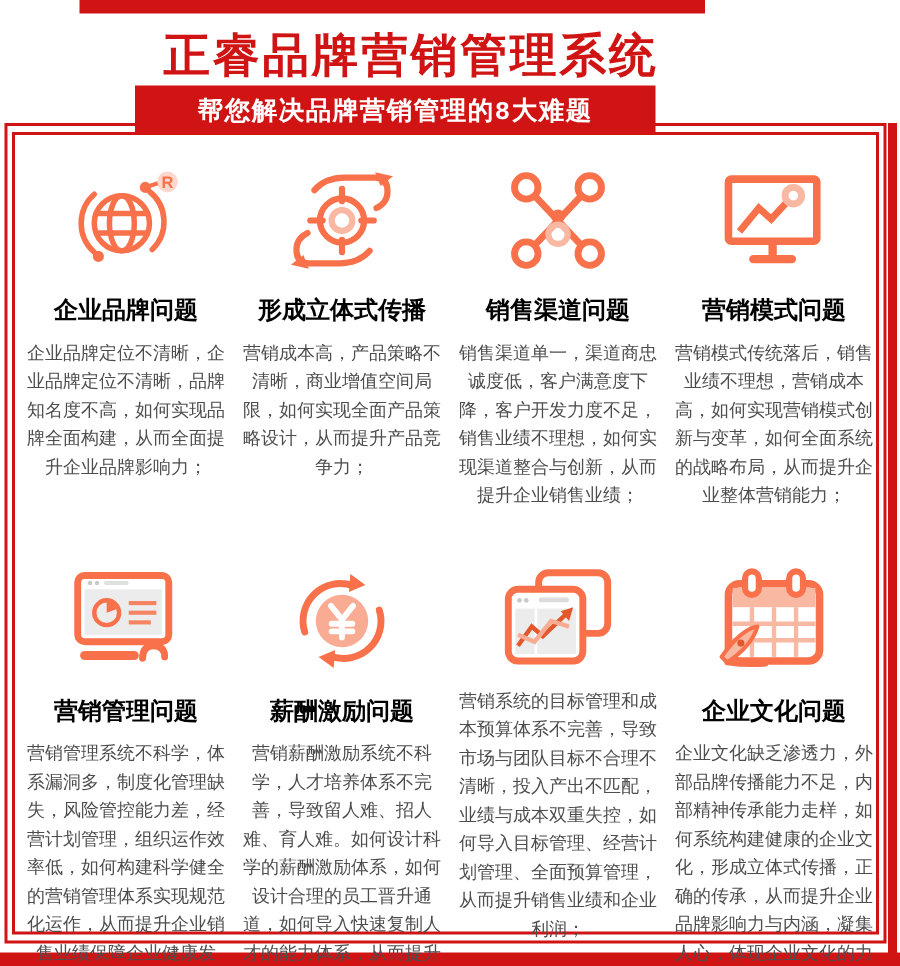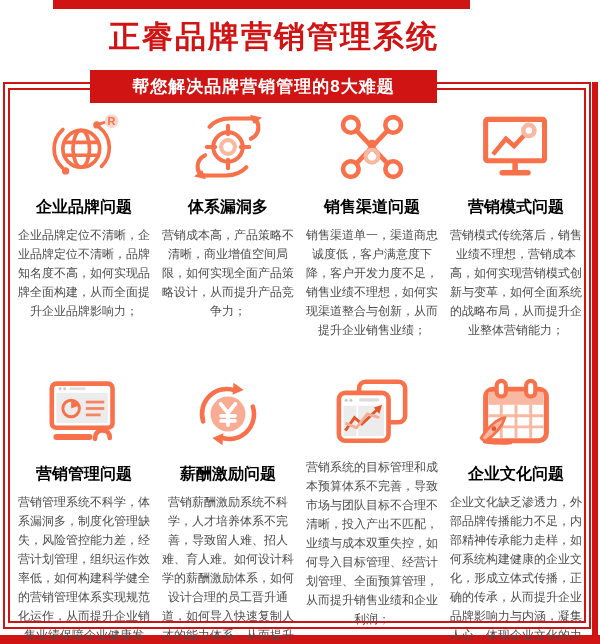--- a/index.html
+++ b/index.html
@@ -7,23 +7,23 @@
     position:relative;width:600px;height:644px;background:#fff;overflow:hidden;
     font-family:"Liberation Sans","DejaVu Sans",sans-serif;
   }
   
   .top-bar{position:absolute;left:53px;top:0;width:417px;height:9px;background:#d01414;}
   .main-title{
     position:absolute;left:0;top:16px;width:548px;text-align:center;
     font-size:31px;font-weight:bold;letter-spacing:2px;color:#d01414;
   }
   .subtitle-banner{
-    position:absolute;left:90px;top:70px;width:347px;height:33px;background:#d01414;
+    position:absolute;left:90px;top:57px;width:347px;height:33px;background:#d01414;
     color:#ffffff;font-size:17px;font-weight:bold;letter-spacing:1px;
-    display:flex;align-items:center;justify-content:center;z-index:3;
+    display:flex;align-items:center;justify-content:center;z-index:3;font-family:Liberation Mono, monospace;
   }
   
   .frame-outer{
     position:absolute;left:3px;top:82px;width:588px;height:547px;
     border:2px solid #d01414;box-sizing:border-box;z-index:1;
   }
   .frame-inner{
     position:absolute;left:8px;top:88px;width:578px;height:535px;
     border:2px solid #d01414;box-sizing:border-box;z-index:1;
   }
@@ -89,21 +89,21 @@
               <path d="M50 54 V63"></path>
             <path d="M27 40 H36"></path>
               <path d="M64 40 H73"></path>
             <path d="M30 18 Q38 9 52 9 H74 Q83 9 83 19 Q83 27 75 31"></path>
             <path d="M70 62 Q62 71 48 71 H26 Q17 71 17 61 Q17 53 25 49"></path>
           </g>
           <path d="M87 8 L74 5 L78 15 Z" fill="#f8714b"></path>
           <path d="M13 72 L26 75 L22 65 Z" fill="#f8714b"></path>
         </svg>
       </div>
-      <h3 class="card-title">体系漏洞多</h3>
+      <h3 class="card-title">形成立体式传播</h3>
       <p class="card-text">营销成本高，产品策略不清晰，商业增值空间局限，如何实现全面产品策略设计，从而提升产品竞争力；</p>
     </div>
 
     <div class="card">
       <div class="icon-box">
         <svg width="92" height="76" viewBox="0 0 100 80">
           <g stroke="#f8714b" stroke-width="5">
             <path d="M33 22 L67 58" fill="none"></path>
             <path d="M67 22 L33 58" fill="none"></path>
             <circle cx="27" cy="16" r="8.5" fill="#fff"></circle>

